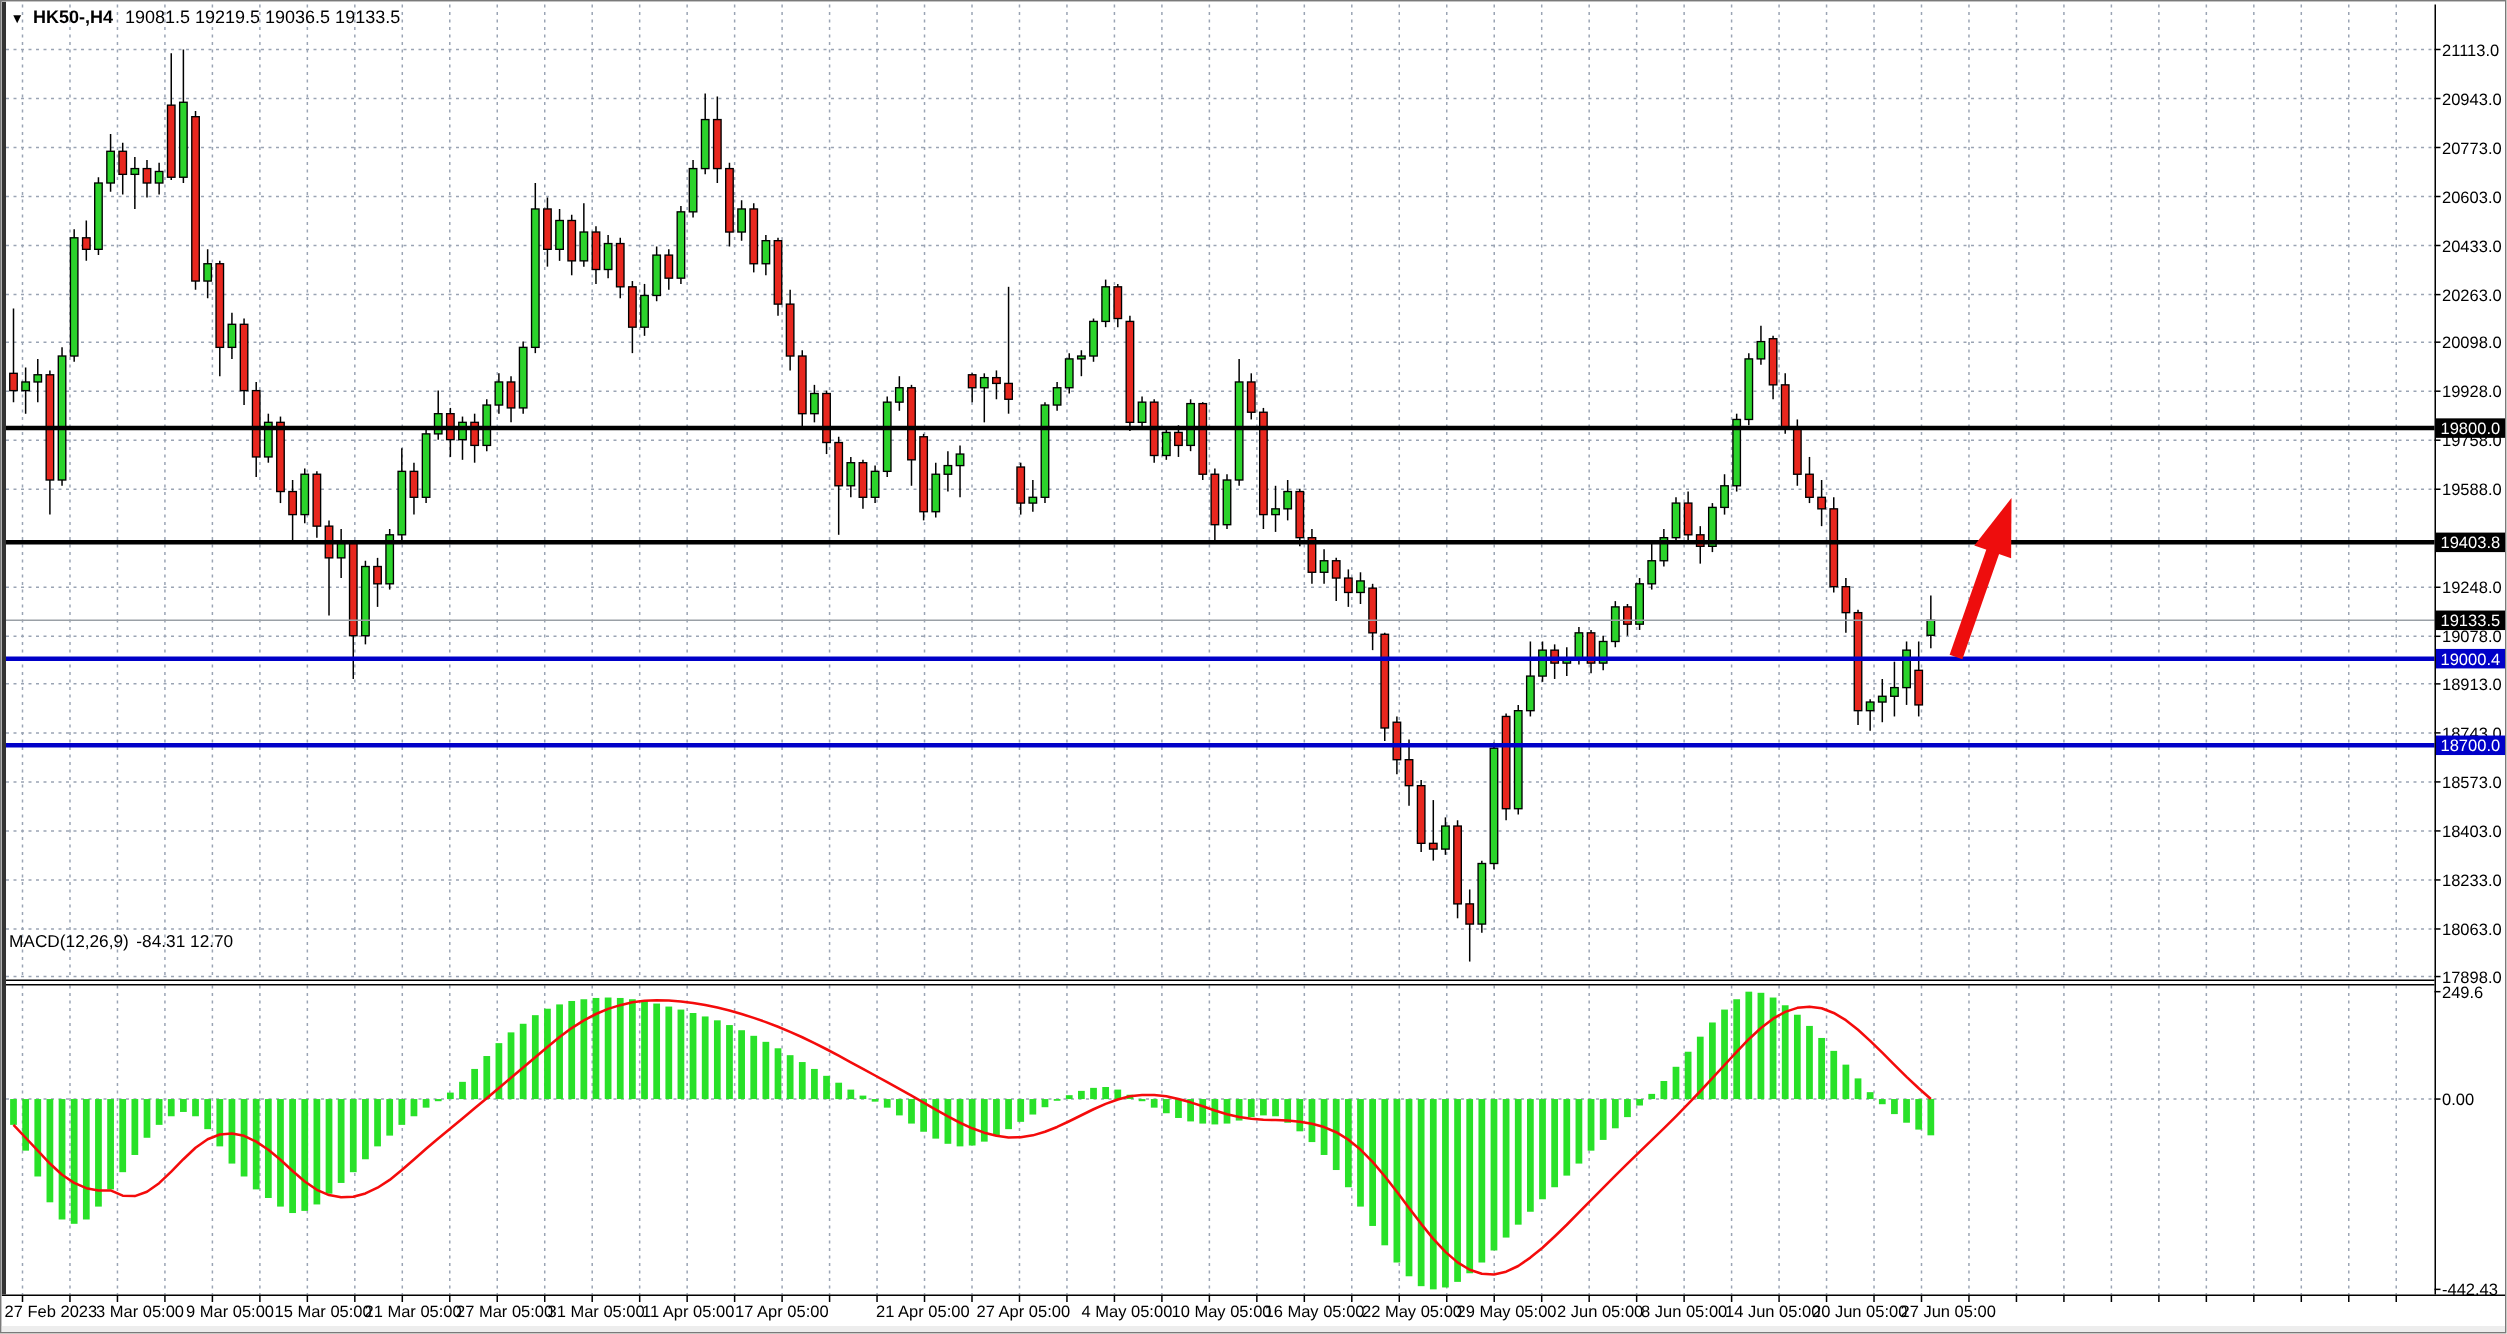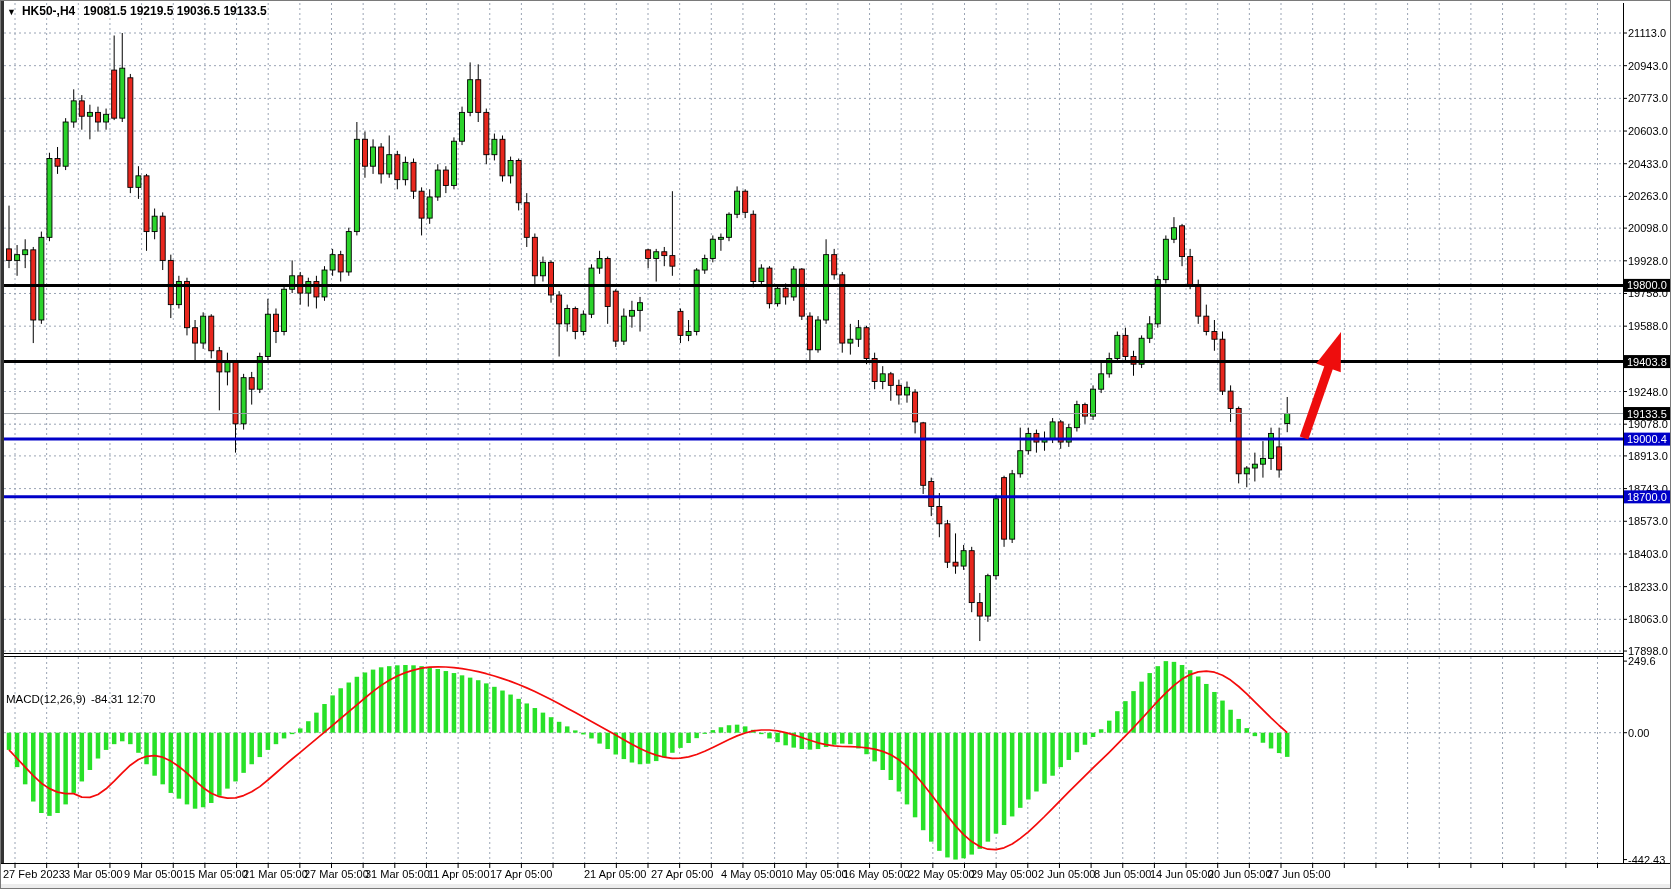--- a/index.html
+++ b/index.html
@@ -4,22 +4,22 @@
 <style>
   html,body{margin:0;padding:0;background:#d4d0c8;}
   .window{position:relative;width:1671px;height:889px;background:#ffffff;
     border:1px solid #7a7a7a;box-sizing:border-box;overflow:hidden;
     font-family:"Liberation Sans", sans-serif;}
   #chart-svg{position:absolute;left:0;top:0;}
   svg text{font-family:"Liberation Sans", sans-serif;}
   .title-overlay{position:absolute;left:6px;top:3px;font-size:12px;color:#000;
     font-weight:600;white-space:nowrap;}
   .title-overlay .dd{font-size:9px;margin-right:6px;cursor:pointer;}
-  .title-overlay .vals{font-weight:700;margin-left:8px;}
-  .macd-overlay{position:absolute;left:5px;top:692px;font-size:11.5px;color:#000;white-space:nowrap;}
+  .title-overlay .vals{font-weight:400;margin-left:8px;}
+  .macd-overlay{position:absolute;left:5px;top:621px;font-size:11.5px;color:#000;white-space:nowrap;}
   .macd-overlay span{margin-right:5px;}
 </style>
 </head>
 <body>
 
 <div class="window">
   <svg id="chart-svg" width="1671" height="889">
       <rect x="0" y="0" width="1671" height="889" fill="#ffffff"></rect>
       <g stroke="#9aa4b4" stroke-width="1" stroke-dasharray="2,3">
         <line x1="14" y1="2" x2="14" y2="652"></line>

